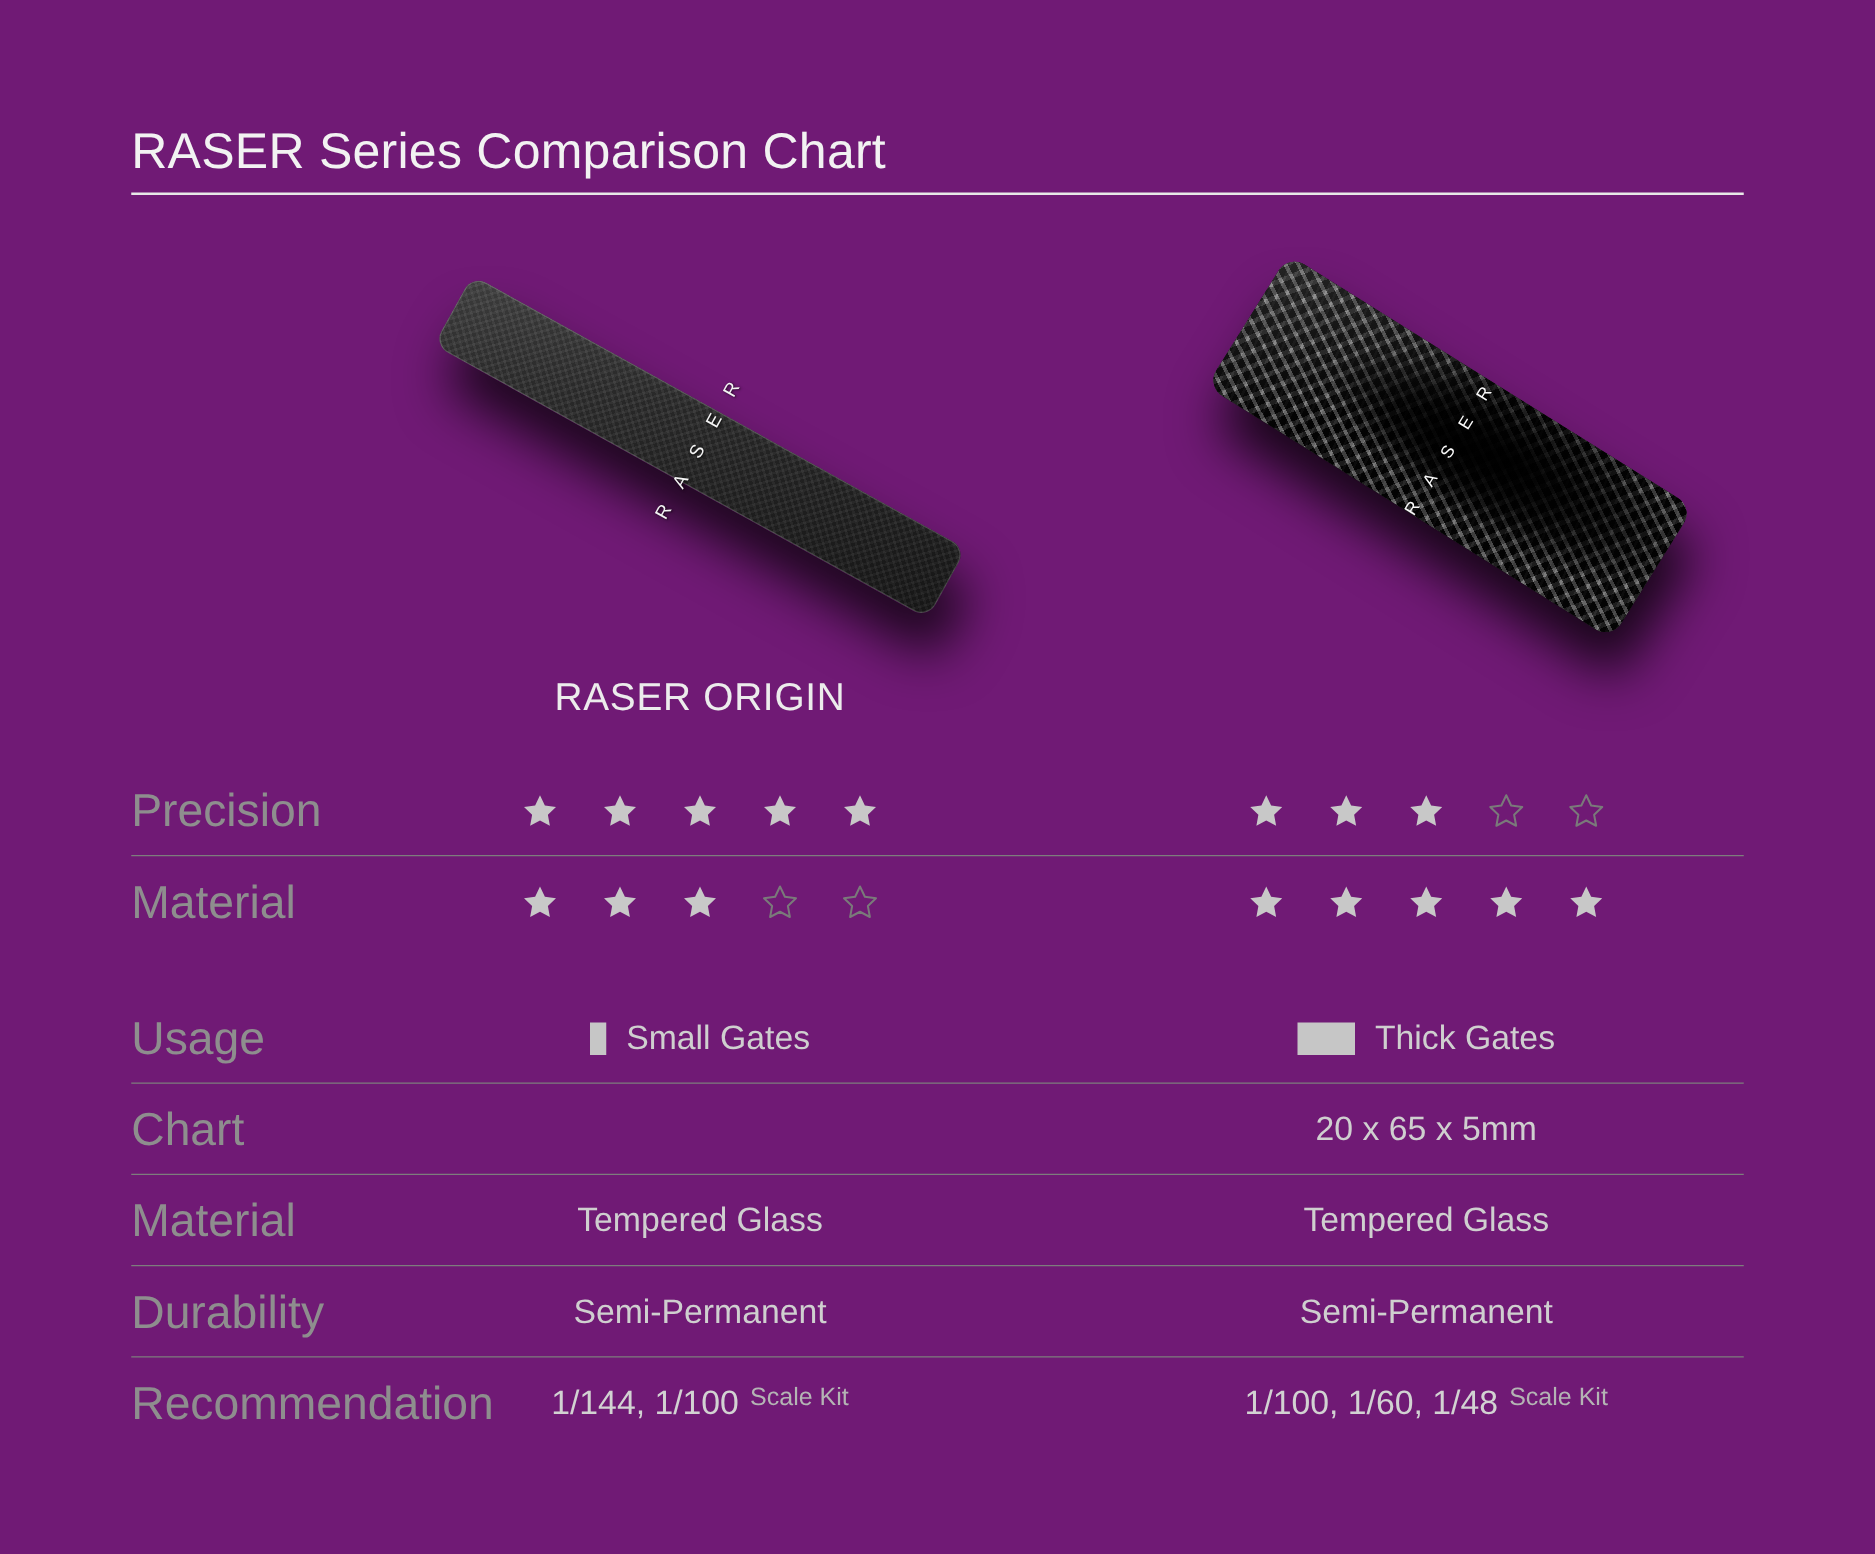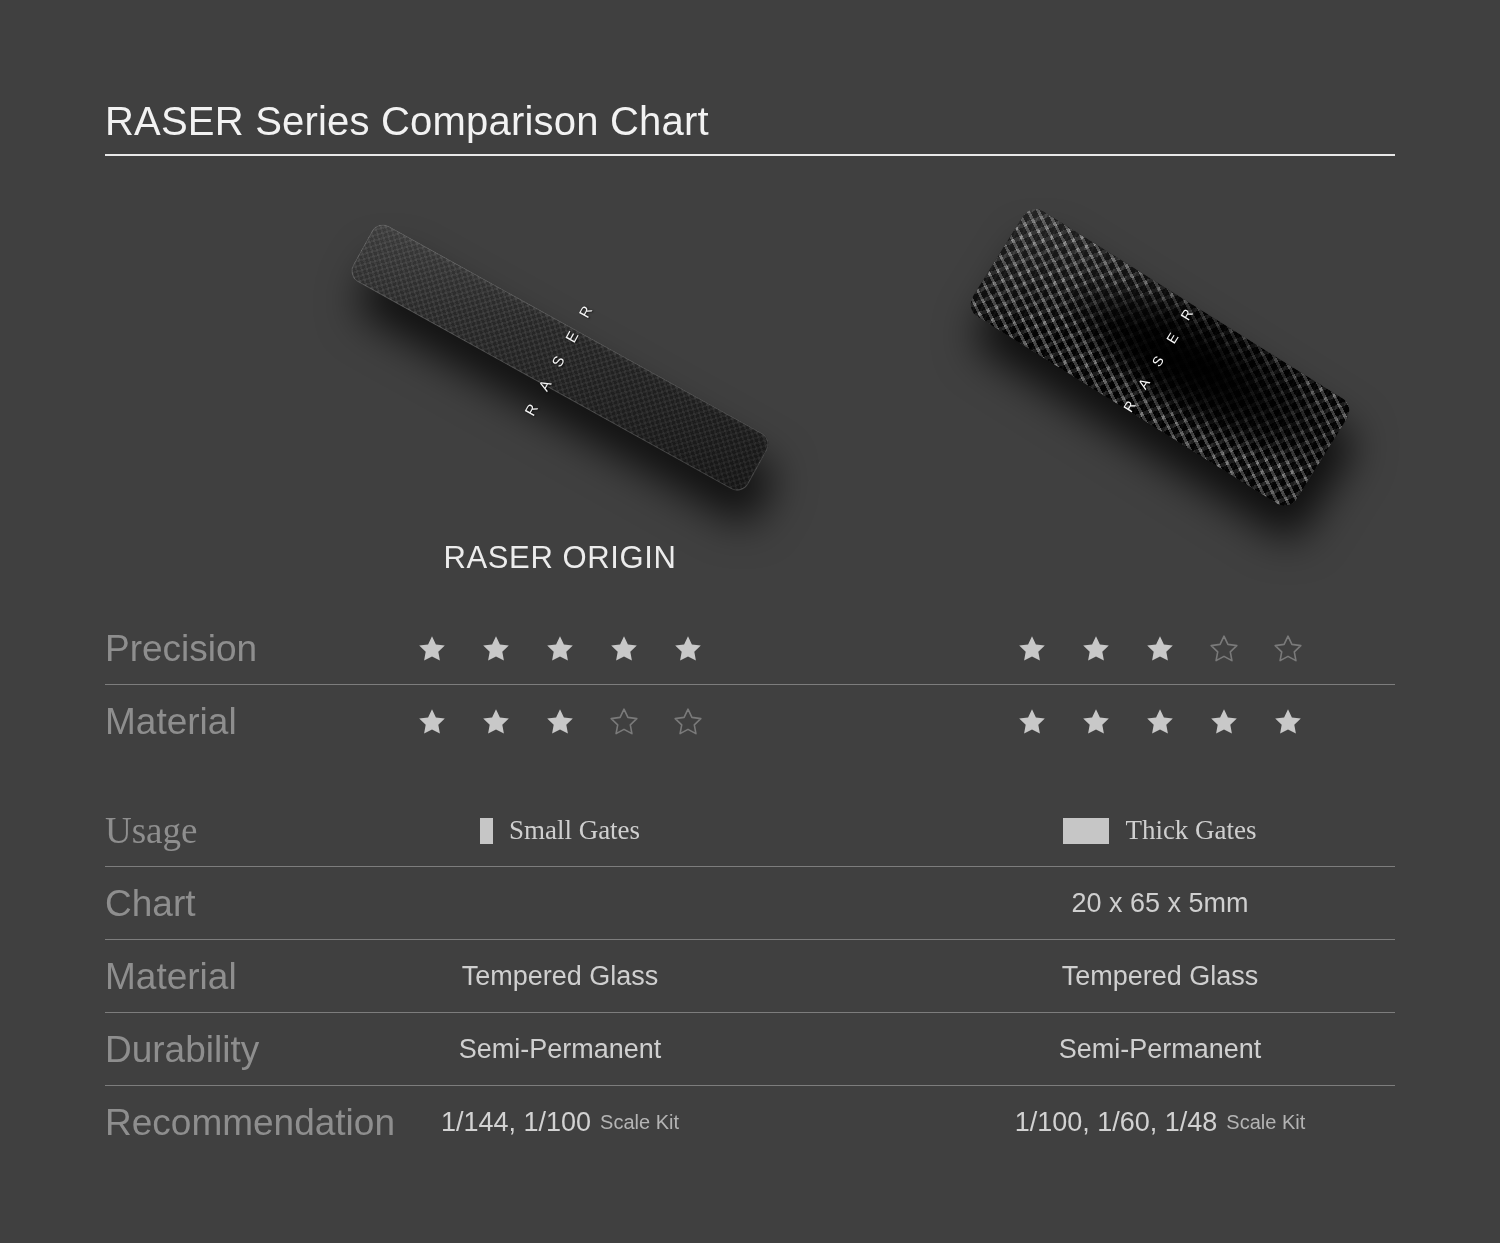--- a/index.html
+++ b/index.html
@@ -11,21 +11,21 @@
     height: 1243px;
     background: #151515;
     font-family: "Liberation Sans", sans-serif;
     overflow: hidden;
   }
 
   .sheet {
     position: relative;
     width: 1500px;
     height: 1243px;
-    background: #404040;
+    background: #701a75;
   }
 
   
   .title-block {
     position: absolute;
     left: 105px;
     top: 100px;
     width: 1290px;
   }
   .title {
@@ -174,21 +174,21 @@
   .table {
     position: absolute;
     left: 105px;
     top: 612px;
     width: 1290px;
   }
   .row {
     position: relative;
     height: 73px;
   }
-  .row.gapped { margin-top: 36px; font-family: Liberation Serif, serif; }
+  .row.gapped { margin-top: 36px; }
   .row-rule {
     position: absolute;
     left: 0;
     bottom: 0;
     width: 100%;
     height: 1px;
     background: #7d7d7d;
   }
   .row-label {
     position: absolute;
@@ -207,21 +207,21 @@
     width: 520px;
     height: 73px;
     display: flex;
     align-items: center;
     justify-content: center;
     font-size: 27px;
     color: #cfcfcf;
     white-space: nowrap;
   }
   .cell.origin { left: 195px; }
-  .cell.plus   { left: 795px; }
+  .cell.plus   { left: 776px; }
 
   
   .stars {
     display: flex;
     align-items: center;
     gap: 34px;
   }
   .star {
     width: 30px;
     height: 30px;
@@ -242,21 +242,21 @@
   }
   .swatch-wide {
     width: 46px;
     height: 26px;
     background: #c6c6c6;
   }
 
   
   .rec-wrap {
     display: flex;
-    align-items: center;
+    align-items: flex-start;
     gap: 9px;
   }
   .rec-main { font-size: 27px; color: #d2d2d2; }
   .rec-sub  { font-size: 20px; color: #b4b4b4; }
 </style>
 </head>
 <body>
 
 <div class="sheet">
 

